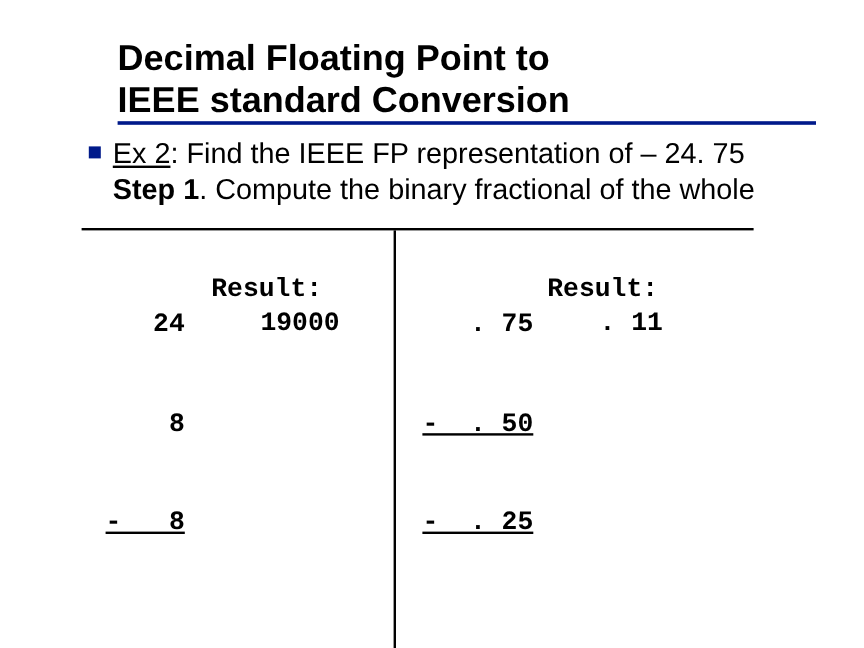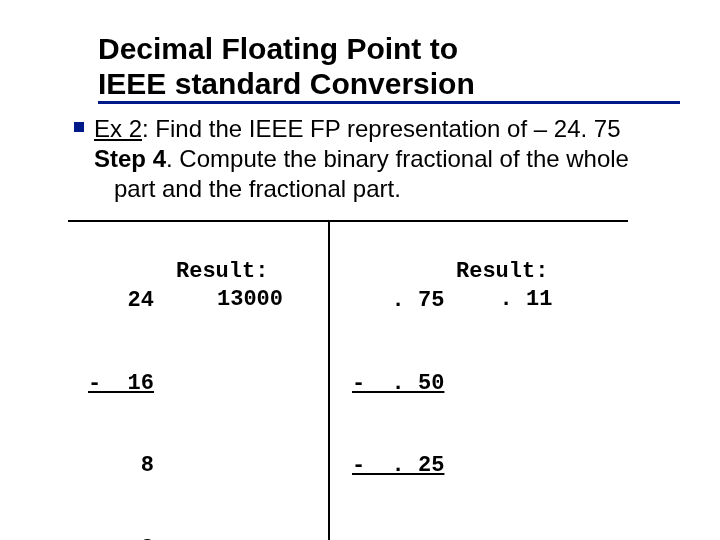--- a/index.html
+++ b/index.html
@@ -117,37 +117,35 @@
 
   <div class="title">
     <span>Decimal Floating Point to</span><br>
     <span>IEEE standard Conversion</span>
   </div>
 
   <div class="bullet-row">
     <div class="bullet"></div>
     <div class="body">
       <span class="under">Ex 2</span><span>: Find the IEEE FP representation of   – 24. 75</span><br>
-      <b>Step 4</b><span>.  Compute the binary fractional of the whole</span><br>
-      <span class="step-indent">part and the fractional part.</span>
+      <b>Step 1</b><span>.  Compute the binary fractional of the whole</span><br>
     </div>
   </div>
 
   <div class="work-area">
     <div class="work-row">
       <div class="col col-left-nums">
         <div>   24</div>
-        <div class="under">-  16</div>
         <div>    8</div>
         <div class="under">-   8</div>
         
       </div>
       <div class="col col-left-res">
         <div>Result:</div>
-        <div class="center-res">13000</div>
+        <div class="center-res">19000</div>
       </div>
       <div class="col-divider"></div>
       <div class="col col-right-nums">
         <div>   . 75</div>
         <div class="under">-  . 50</div>
         <div class="under">-  . 25</div>
         
       </div>
       <div class="col col-right-res">
         <div>Result:</div>

